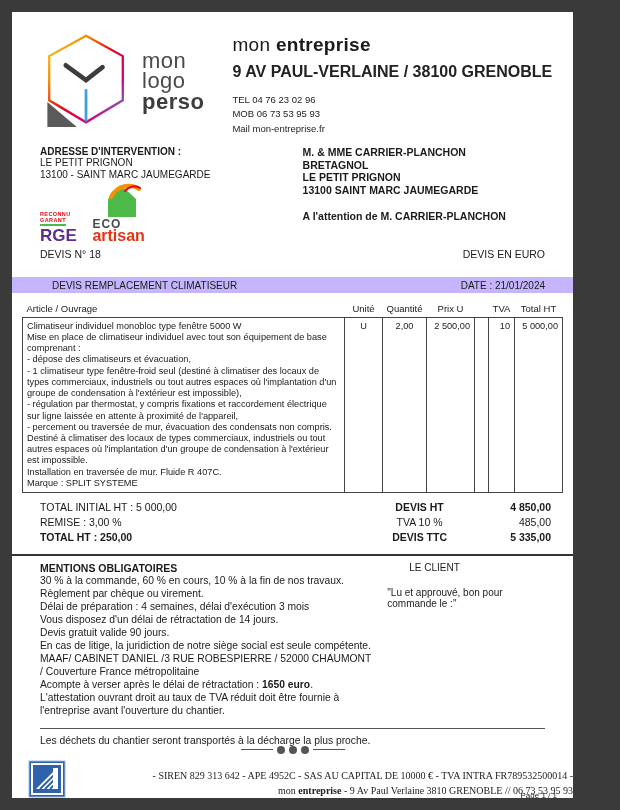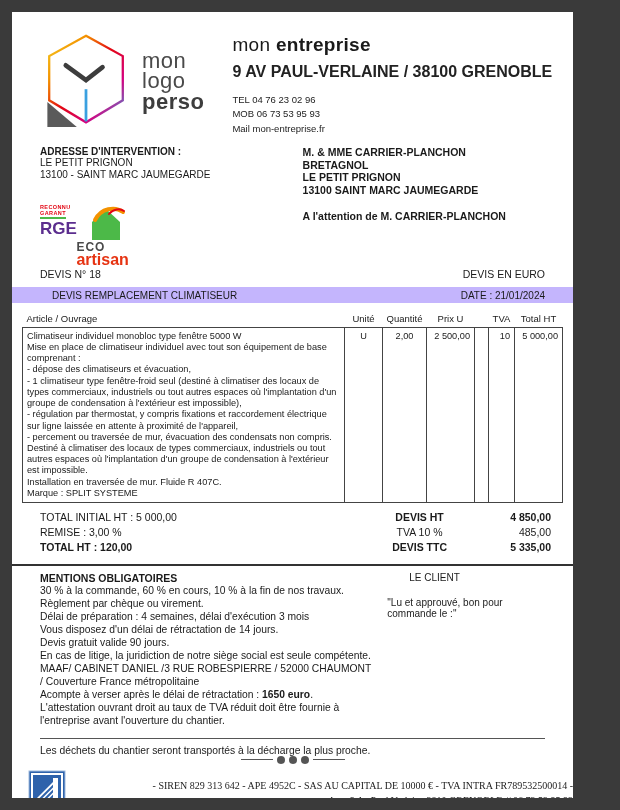--- a/index.html
+++ b/index.html
@@ -32,32 +32,32 @@
 
   
   .addr-row { display:flex; margin-top:10px; }
   .addr-left { width:52%; }
   .addr-right { width:48%; font-weight:bold; font-size:10.5px; line-height:1.22; }
   .addr-title { font-weight:bold; font-size:10px; }
   .addr-lines { font-size:10px; line-height:1.25; }
   .attention { margin-top:13px; }
 
   
-  .badges { display:flex; align-items:flex-start; gap:12px; margin-top:22px; height:40px; }
+  .badges { display:flex; align-items:flex-end; gap:28px; margin-top:22px; height:40px; }
   .rge { display:flex; flex-direction:column; align-items:flex-start; }
   .rge .tiny { font-size:5.5px; font-weight:bold; color:#e30613; letter-spacing:0.4px; line-height:1.1; }
   .rge .grn { width:26px; height:2px; background:#4cb948; margin:1px 0; }
   .rge .big { font-size:17px; font-weight:bold; color:#5b2d8e; line-height:1; }
   .eco { display:flex; align-items:flex-end;flex-direction:column; }
   .eco-text { margin-left:-14px; line-height:0.9; }
   .eco-text .eco-top { font-size:12px; font-weight:bold; color:#4a4a4a; letter-spacing:1px; }
   .eco-text .eco-bot { font-size:16px; font-weight:bold; color:#e63312; }
 
   
-  .devis-line { display:flex; justify-content:space-between; font-size:10.5px; margin-top:24px; padding-bottom:7px; }
+  .devis-line { display:flex; justify-content:space-between; font-size:10.5px; margin-top:4px; padding-bottom:17px; }
   .gray-bar { background:#c4b5fd; display:flex; justify-content:space-between; font-size:10px; padding:3px 28px 2px 40px; }
 
   
   table.items { border-collapse:collapse; width:540px; margin:7px auto 0 auto; table-layout:fixed; }
   table.items th { font-size:9.5px; font-weight:normal; text-align:center; padding:3px 2px; }
   table.items th.left { text-align:left; padding-left:4px; }
   table.items td { border:1px solid #444; vertical-align:top; font-size:9.2px; line-height:1.22; padding:3px 4px; }
   table.items td.num { text-align:right; white-space:nowrap; }
   table.items td.ctr { text-align:center; }
   .preline { white-space:pre-line; }
@@ -219,21 +219,21 @@
         <td class="num">10</td>
         <td class="num">5 000,00</td>
       </tr>
     </tbody>
   </table>
 
   <div class="totals">
     <div class="totals-left">
       <div>TOTAL INITIAL HT : 5 000,00</div>
       <div>REMISE : 3,00 %</div>
-      <div class="b">TOTAL HT : 120,00</div>
+      <div class="b">TOTAL HT : 250,00</div>
     </div>
     <div class="totals-right">
       <div class="lbl b">DEVIS HT</div>
       <div class="val b">4 850,00</div>
       <div class="lbl">TVA 10 %</div>
       <div class="val">485,00</div>
       <div class="lbl b">DEVIS TTC</div>
       <div class="val b">5 335,00</div>
     </div>
   </div>

